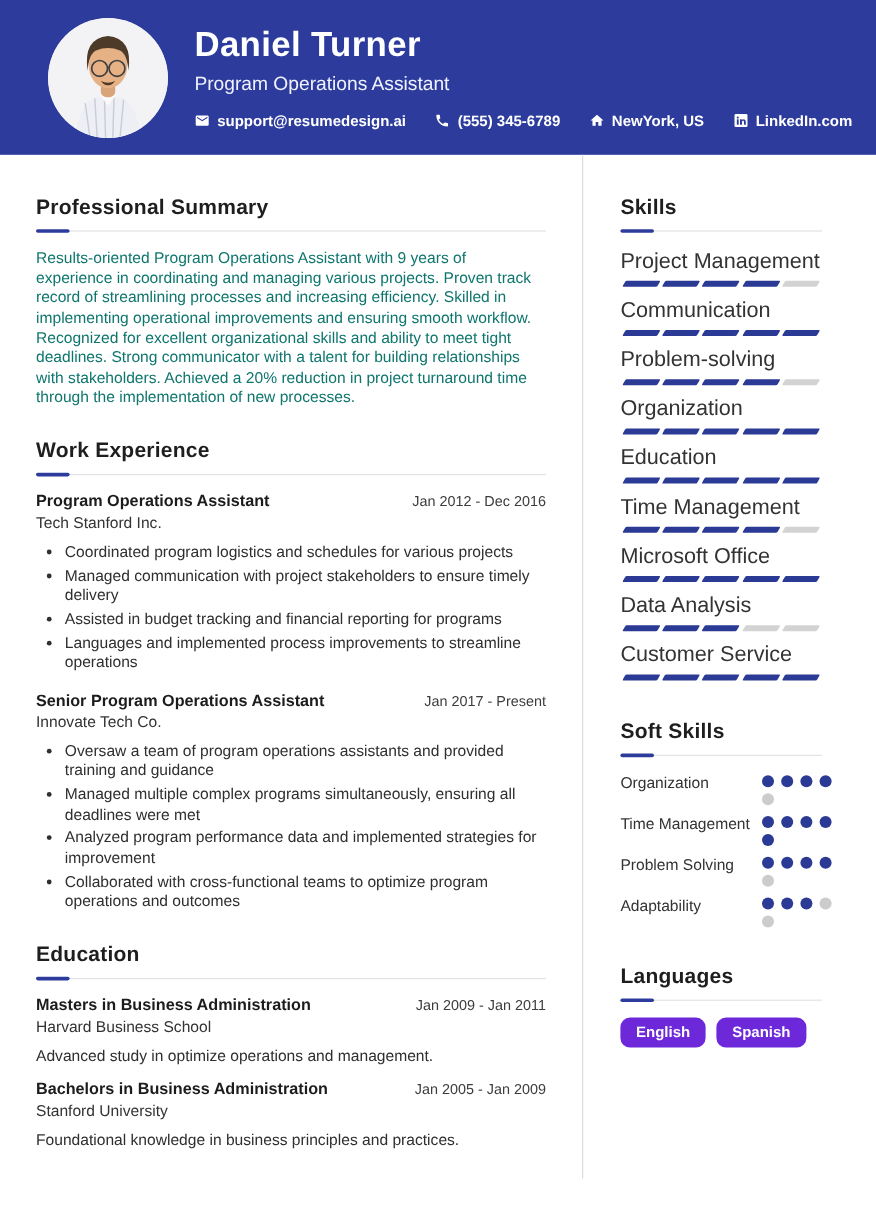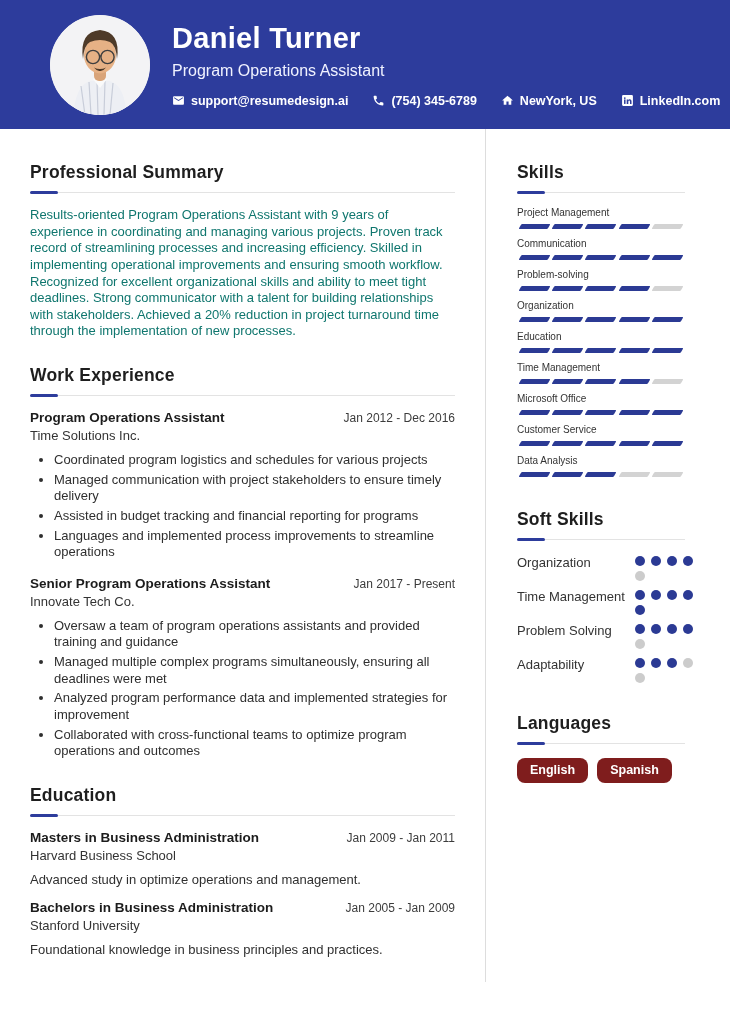--- a/index.html
+++ b/index.html
@@ -10,21 +10,21 @@
     color: #2e2e2e;
     overflow: hidden;
   }
 
   
   .header {
     height: 129px;
     background: #2d3c9c;
     display: flex;
     align-items: center;
-    padding-left: 50px;
+    padding-left: 40px;
   }
   .avatar {
     width: 100px; height: 100px;
     border-radius: 50%;
     overflow: hidden;
     background: #f3f3f5;
     flex: 0 0 auto;
   }
   .header-text { margin-left: 22px; color: #fff; }
   .name {
@@ -91,21 +91,21 @@
   .row-title { font-size: 13.5px; font-weight: bold; color: #1c1c1c; }
   .row-dates { font-size: 12px; color: #3c3c3c; white-space: nowrap; }
   .row-sub { font-size: 13px; color: #333; margin-top: 3px; }
   .job-bullets { margin: 9px 0 0 0; padding-left: 24px; }
   .job-bullets li { font-size: 13px; line-height: 1.28; color: #2f2f2f; margin-bottom: 3px; }
   .edu { margin-bottom: 13px; }
   .edu-desc { font-size: 13px; color: #2f2f2f; margin-top: 9px; }
 
   
   .skill-row { margin-bottom: 9px; }
-  .skill-name { font-size: 10px; color: #333; margin-bottom: 6px; }
+  .skill-name { font-size: 18px; color: #333; margin-bottom: 6px; }
   .skill-bar { display: flex; gap: 4px; padding: 0 3px; }
   .seg {
     flex: 1; height: 5px;
     background: #d3d3d3;
     transform: skewX(-30deg);
     border-radius: 1px;
   }
   .seg.filled { background: #2b3a94; }
 
   
@@ -116,21 +116,21 @@
     width: 62px; gap: 5px 6px;
     align-content: flex-start; padding-top: 2px;
     flex: 0 0 auto;
   }
   .dot { width: 10px; height: 10px; border-radius: 50%; background: #2b3a94; }
   .dot.empty { background: #cccccc; }
 
   
   .pill-row { display: flex; gap: 9px; margin-top: 2px; }
   .pill {
-    background: #7f1d1d; color: #fff;
+    background: #6d28d9; color: #fff;
     font-size: 12.5px; font-weight: bold;
     padding: 5px 13px 6px 13px;
     border-radius: 8px;
     display: inline-block;
   }
 </style>
 </head>
 <body>
 
 <div class="header">
@@ -163,21 +163,21 @@
       <span class="contact-item">
         <svg width="13" height="13" viewBox="0 0 24 24">
             <path fill="#fff" d="M20 4H4c-1.1 0-2 .9-2 2v12c0 1.1.9 2 2 2h16c1.1 0 2-.9 2-2V6c0-1.1-.9-2-2-2zm0 4l-8 5-8-5V6l8 5 8-5v2z"></path>
           </svg>
         <span>support@resumedesign.ai</span>
       </span>
       <span class="contact-item">
         <svg width="13" height="13" viewBox="0 0 24 24">
             <path fill="#fff" d="M6.62 10.79a15.05 15.05 0 0 0 6.59 6.59l2.2-2.2a1 1 0 0 1 1.02-.24c1.12.37 2.33.57 3.57.57a1 1 0 0 1 1 1V20a1 1 0 0 1-1 1C10.61 21 3 13.39 3 4a1 1 0 0 1 1-1h3.5a1 1 0 0 1 1 1c0 1.25.2 2.45.57 3.57a1 1 0 0 1-.25 1.02l-2.2 2.2z"></path>
           </svg>
-        <span>(754) 345-6789</span>
+        <span>(555) 345-6789</span>
       </span>
       <span class="contact-item">
         <svg width="13" height="13" viewBox="0 0 24 24">
             <path fill="#fff" d="M10 20v-6h4v6h5v-8h3L12 3 2 12h3v8z"></path>
           </svg>
         <span>NewYork, US</span>
       </span>
       <span class="contact-item">
         <svg width="13" height="13" viewBox="0 0 24 24">
           <rect x="2" y="2" width="20" height="20" rx="2" fill="#fff"></rect>
@@ -207,21 +207,21 @@
       <div class="section-title">Work Experience</div>
       <div class="rule">
           <span class="rule-accent"></span>
         </div>
       <div id="jobs-list">
   <div class="job">
     <div class="row-head">
       <span class="row-title job-role">Program Operations Assistant</span>
       <span class="row-dates job-dates">Jan 2012 - Dec 2016</span>
     </div>
-    <div class="row-sub job-company">Time Solutions Inc.</div>
+    <div class="row-sub job-company">Tech Stanford Inc.</div>
     <ul class="job-bullets">
               <li>Coordinated program logistics and schedules for various projects</li>
               <li>Managed communication with project stakeholders to ensure timely delivery</li>
               <li>Assisted in budget tracking and financial reporting for programs</li>
               <li>Languages and implemented process improvements to streamline operations</li>
             </ul>
   </div>
 
   <div class="job">
     <div class="row-head">
@@ -341,37 +341,37 @@
             <div class="skill-name">Microsoft Office</div>
             <div class="skill-bar">
               <span class="seg filled"></span>
               <span class="seg filled"></span>
               <span class="seg filled"></span>
               <span class="seg filled"></span>
               <span class="seg filled"></span>
             </div>
           </div>
           <div class="skill-row">
-            <div class="skill-name">Customer Service</div>
-            <div class="skill-bar">
-              <span class="seg filled"></span>
-              <span class="seg filled"></span>
-              <span class="seg filled"></span>
-              <span class="seg filled"></span>
-              <span class="seg filled"></span>
-            </div>
-          </div>
-          <div class="skill-row">
             <div class="skill-name">Data Analysis</div>
             <div class="skill-bar">
               <span class="seg filled"></span>
               <span class="seg filled"></span>
               <span class="seg filled"></span>
               <span class="seg"></span>
               <span class="seg"></span>
+            </div>
+          </div>
+          <div class="skill-row">
+            <div class="skill-name">Customer Service</div>
+            <div class="skill-bar">
+              <span class="seg filled"></span>
+              <span class="seg filled"></span>
+              <span class="seg filled"></span>
+              <span class="seg filled"></span>
+              <span class="seg filled"></span>
             </div>
           </div>
         </div>
     </div>
 
     <div class="section" style="margin-top:32px;">
       <div class="section-title">Soft Skills</div>
       <div class="rule">
           <span class="rule-accent"></span>
         </div>

